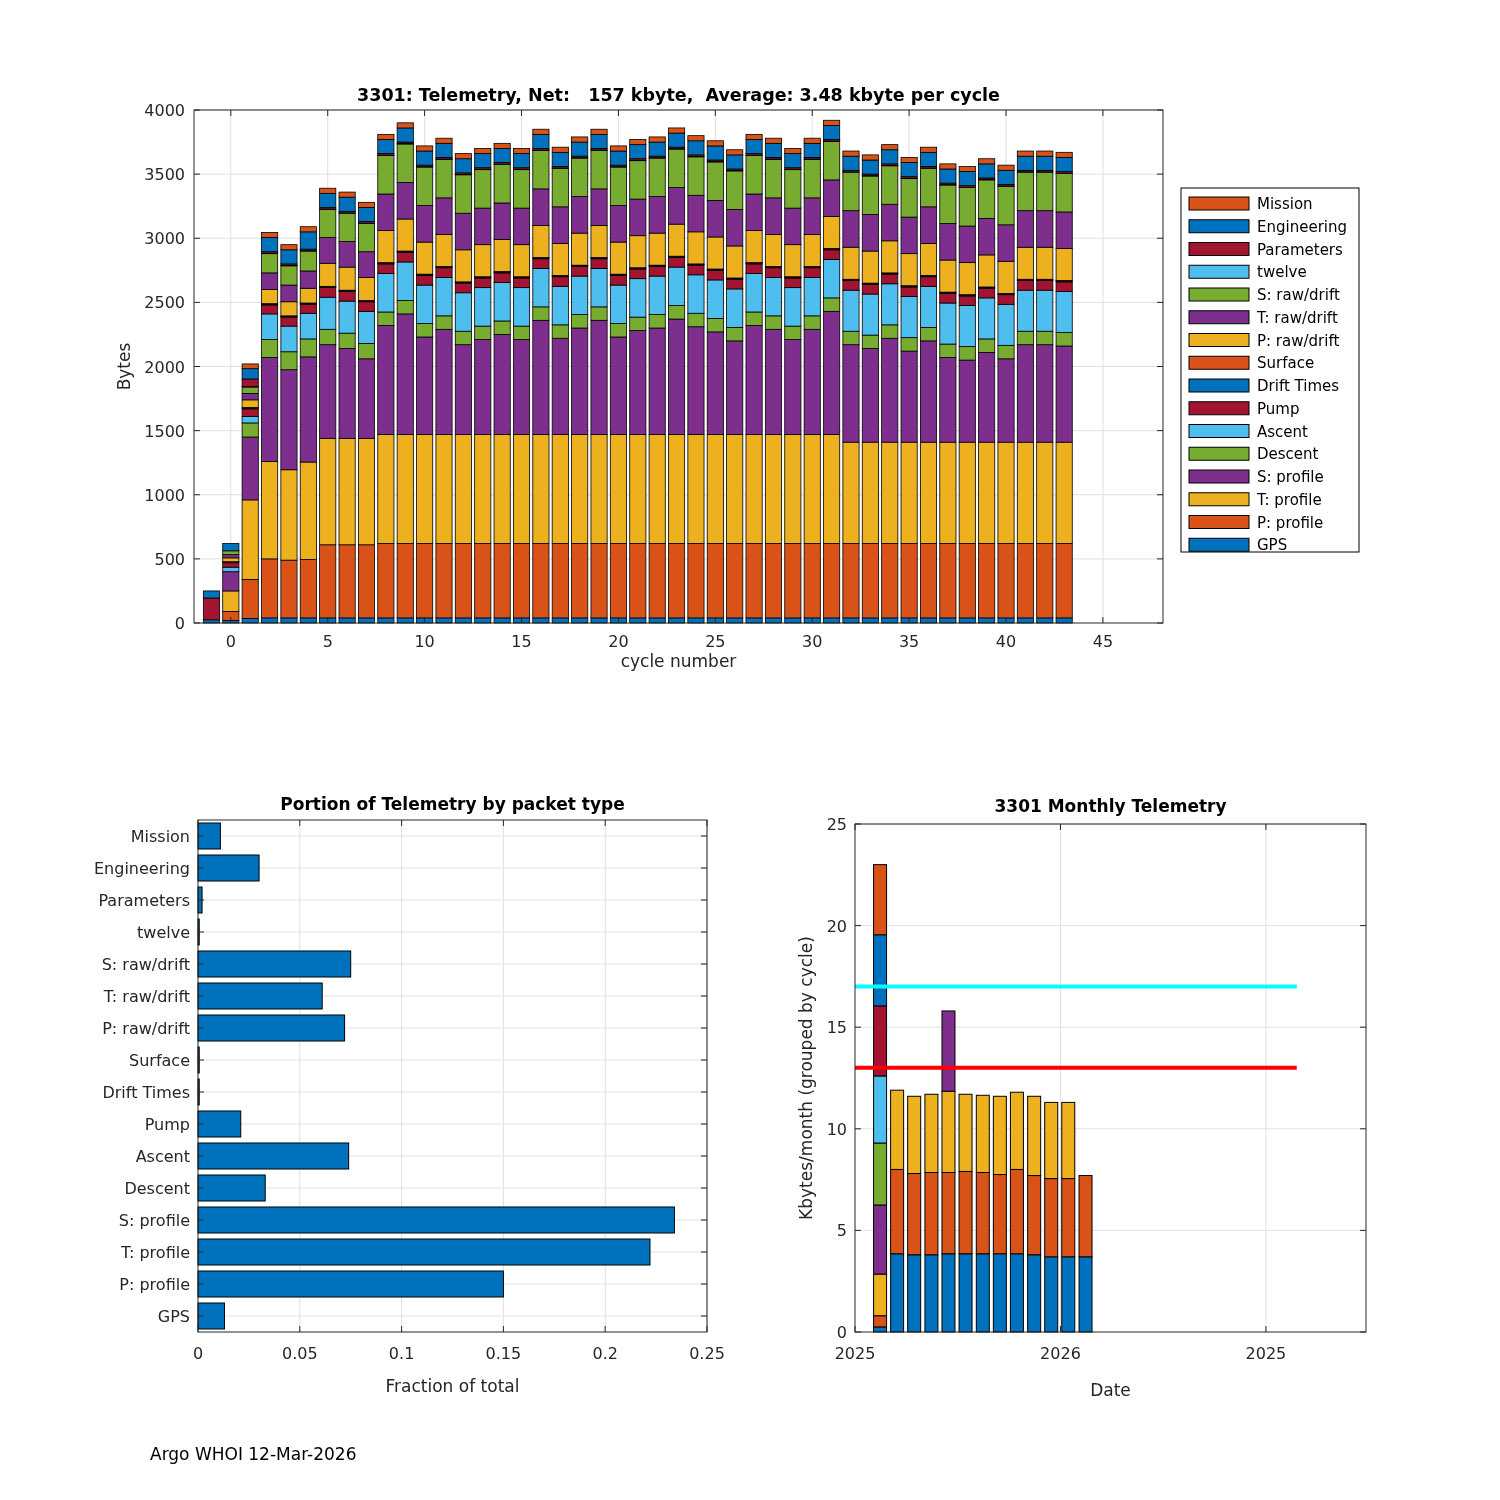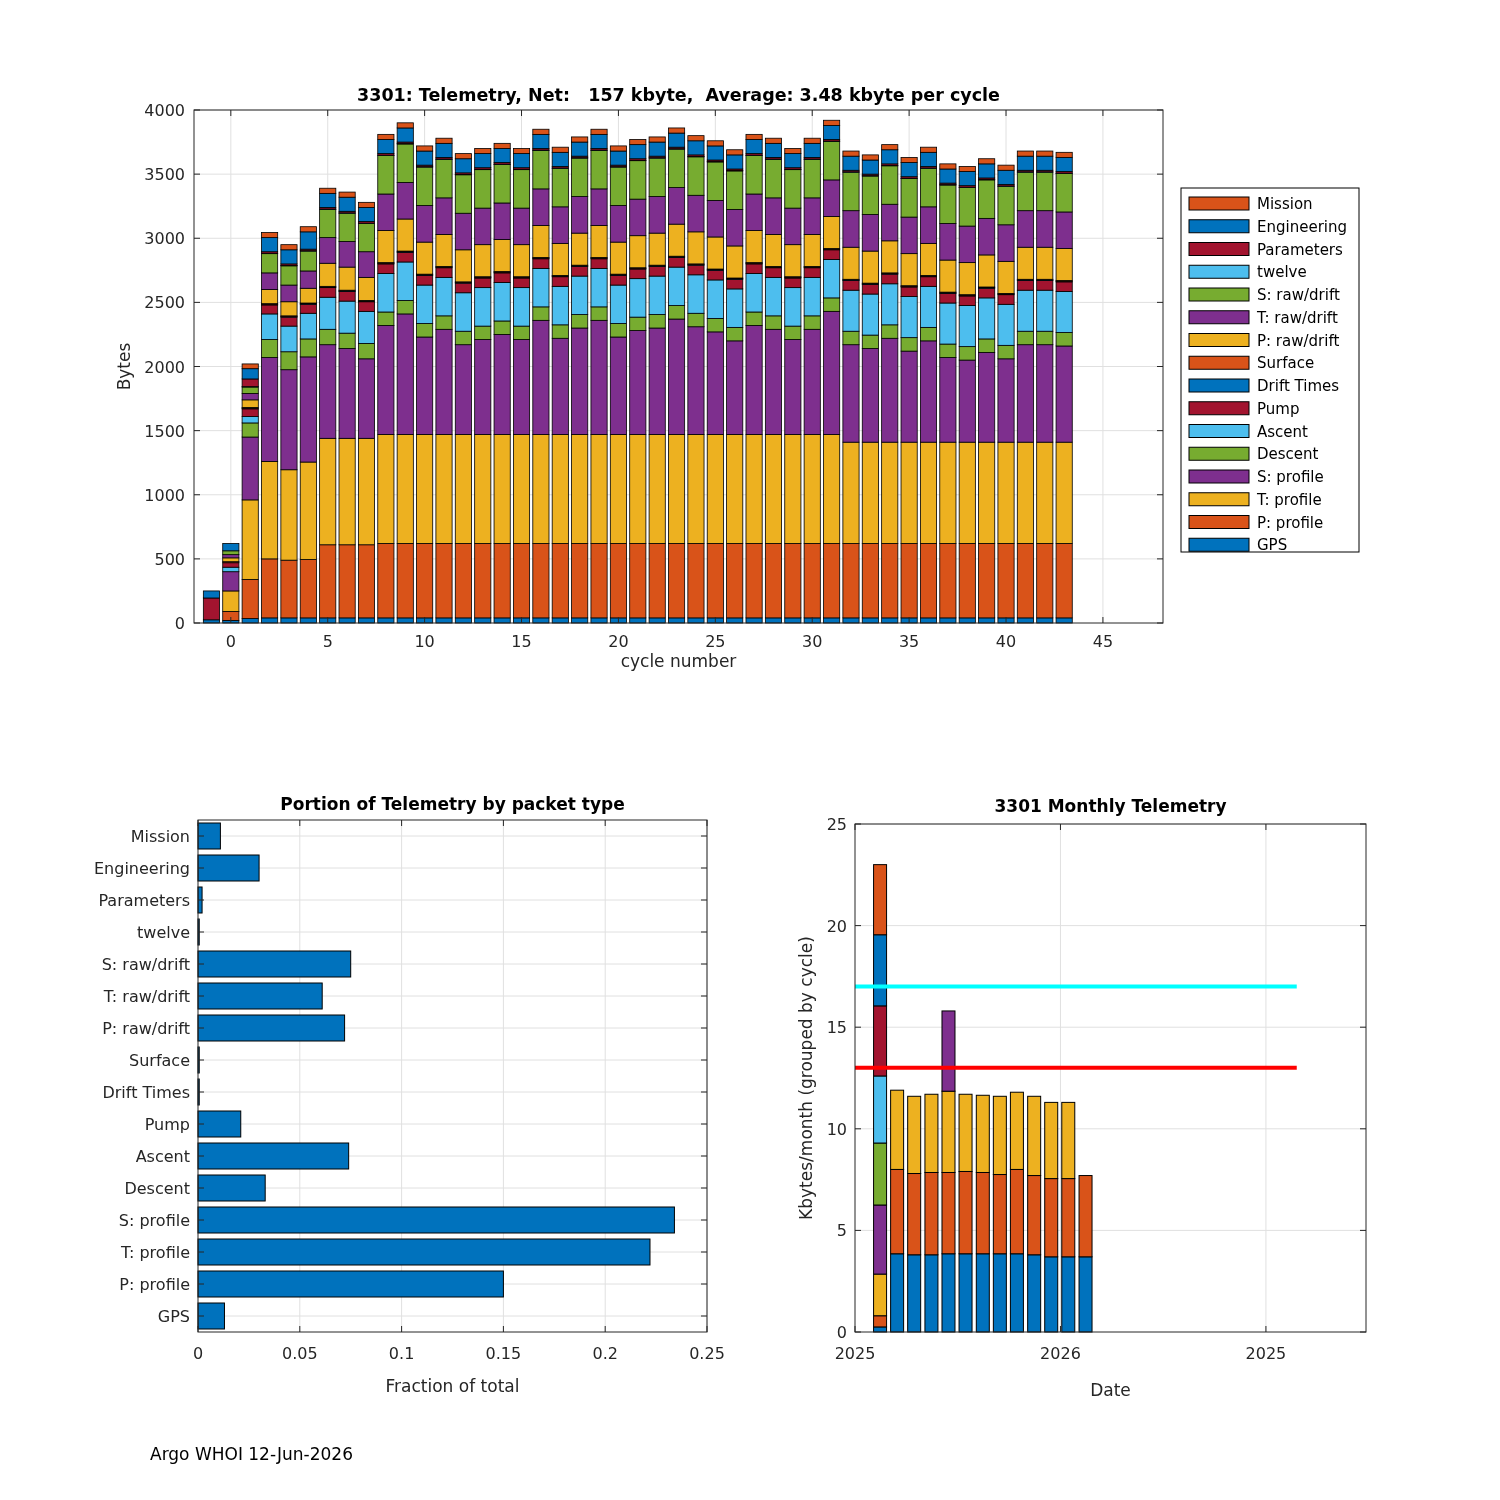--- a/index.html
+++ b/index.html
@@ -1179,14 +1179,14 @@
       <line x1="855" y1="925.5999999999999" x2="861" y2="925.5999999999999" stroke="#262626" stroke-width="1"></line>
       <line x1="1366" y1="925.5999999999999" x2="1360" y2="925.5999999999999" stroke="#262626" stroke-width="1"></line>
       <text x="847" y="931.5999999999999" font-size="16" fill="#262626" text-anchor="end" font-weight="normal">20</text>
       <line x1="855" y1="824" x2="861" y2="824" stroke="#262626" stroke-width="1"></line>
       <line x1="1366" y1="824" x2="1360" y2="824" stroke="#262626" stroke-width="1"></line>
       <text x="847" y="830" font-size="16" fill="#262626" text-anchor="end" font-weight="normal">25</text>
       <text x="1110.5" y="812" font-size="17" fill="#000" text-anchor="middle" font-weight="bold">3301 Monthly Telemetry</text>
       <text x="1110.5" y="1396" font-size="17" fill="#262626" text-anchor="middle" font-weight="normal">Date</text>
       <text x="812" y="1078" font-size="17" fill="#262626" text-anchor="middle" font-weight="normal" transform="rotate(-90 812 1078)">Kbytes/month (grouped by cycle)</text>
     </svg>
-  <div id="footer">Argo WHOI 12-Jun-2026</div>
+  <div id="footer">Argo WHOI 12-Mar-2026</div>
 </div>
 
 </body></html>

